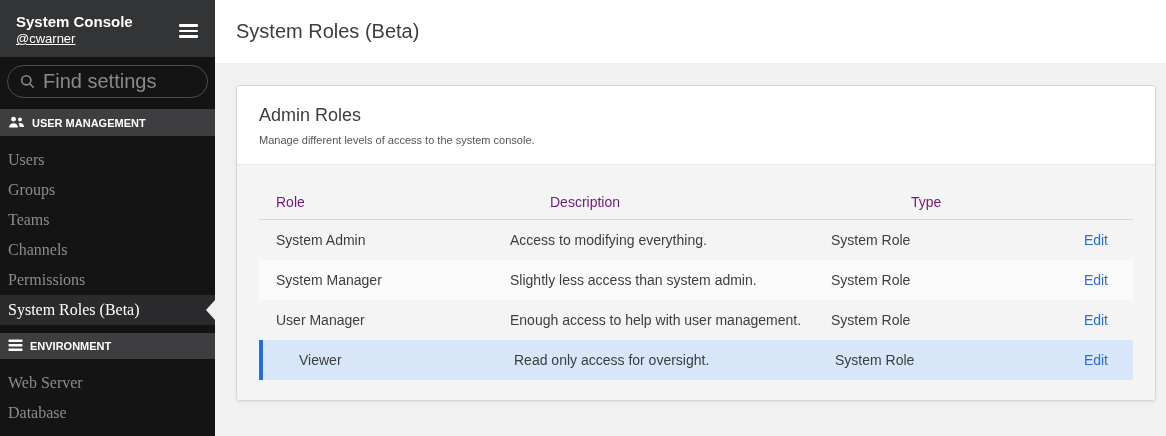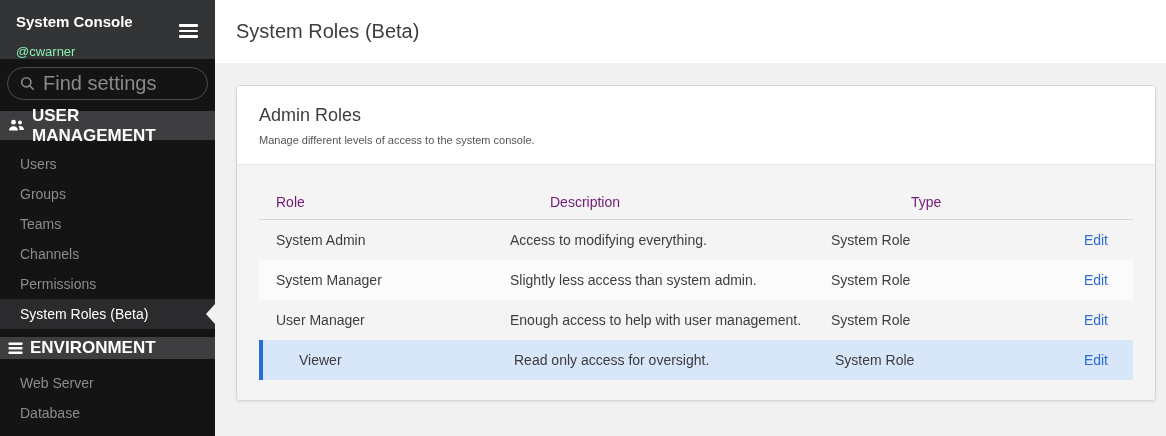--- a/index.html
+++ b/index.html
@@ -8,47 +8,47 @@
     font-family:"Liberation Sans", sans-serif;
     display:flex;
     background:#f1f1f2;
     color:#3d3c40;
   }
 
   
   .sidebar { width:215px; min-width:215px; height:436px; background:#141414; display:flex; flex-direction:column; }
   .sb-header { height:62px; background:#333436; padding:12px 16px 0 16px; position:relative; }
   .sb-title { color:#ffffff; font-size:15px; font-weight:bold; line-height:19px; }
-  .sb-user { color:#86efac; font-size:13px; margin-top:13px; }
+  .sb-user { color:#ffffff; font-size:13px; margin-top:0;text-decoration:underline; }
   .hamburger { position:absolute; right:17px; top:24px; width:19px; cursor:pointer; }
   .hamburger i { display:block; height:2.5px; background:#ffffff; border-radius:1px; margin-bottom:3px; }
   .hamburger i:last-child { margin-bottom:0; }
 
   .sb-search-wrap { padding:8px 7px 11px 7px; }
   .sb-search {
     height:33px; border:1px solid #4d4d4d; border-radius:17px;
     display:flex; align-items:center; padding:0 12px; gap:8px;
   }
   .sb-search svg { flex:none; }
   .sb-search input {
     background:transparent; border:none; outline:none; width:100%;
     font-family:"Liberation Sans", sans-serif; font-size:20px; color:#c8c8c8;
   }
   .sb-search input::placeholder { color:#8a8a8a; opacity:1; }
 
   .sb-section-header {
     height:29px; background:#3e3e40; color:#ffffff;
     display:flex; align-items:center; gap:7px; padding:0 8px;
-    font-size:17px; font-weight:bold;
+    font-size:11px; font-weight:bold;
   }
   .sb-section-header .icon { display:flex; align-items:center; }
   .sb-items { padding:9px 0 8px 0; }
   .sb-item {
-    height:30px; display:flex; align-items:center; padding:0 20px;
-    font-size:14px; color:#8c8c8c; cursor:pointer; position:relative;
+    height:30px; display:flex; align-items:center; padding:0 8px;
+    font-size:16px; color:#8c8c8c; cursor:pointer; position:relative;font-family:Liberation Serif, serif;
   }
   .sb-item.active { color:#ffffff; background:#2b2b2d; }
   .sb-item.active .notch {
     position:absolute; right:0; top:50%; transform:translateY(-50%);
     width:0; height:0;
     border-top:10px solid transparent; border-bottom:10px solid transparent;
     border-right:9px solid #f1f1f2;
   }
 
   

